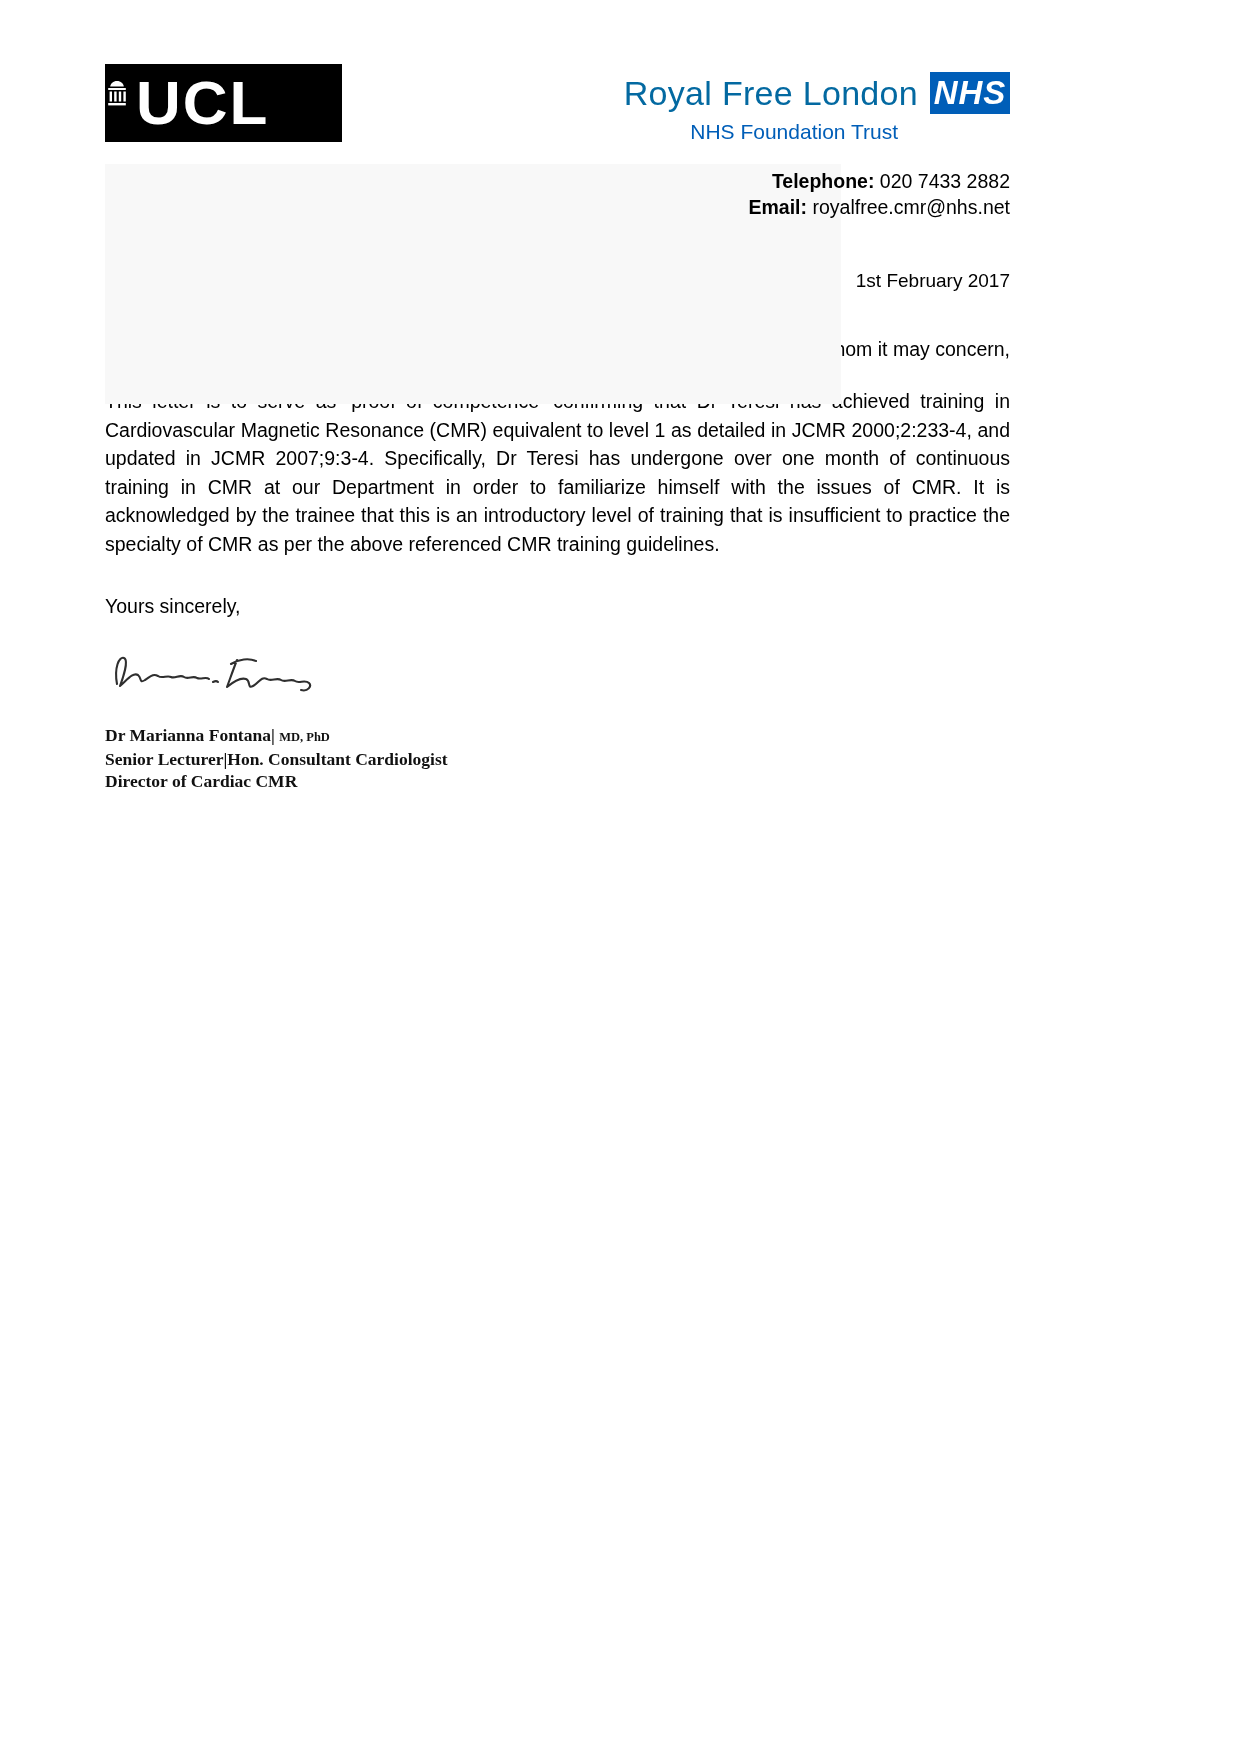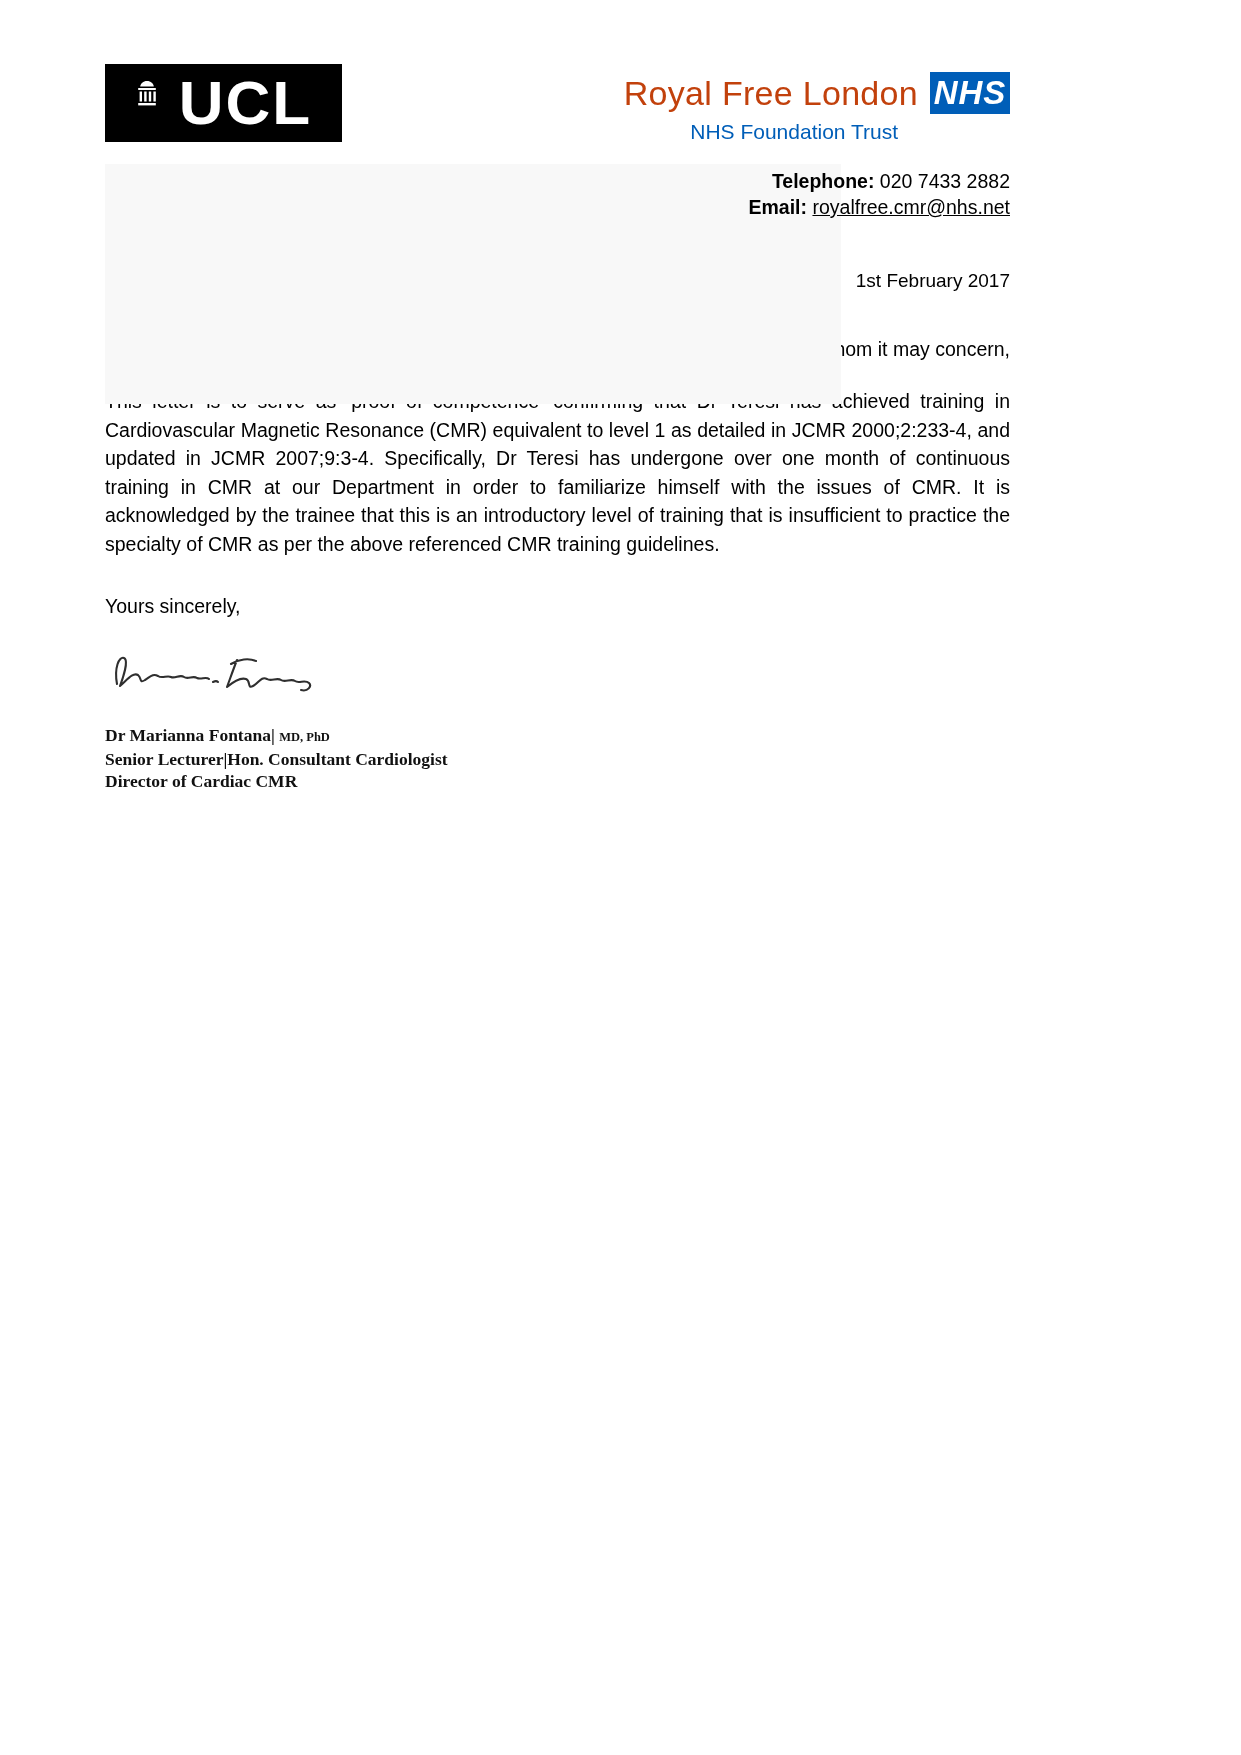--- a/index.html
+++ b/index.html
@@ -9,46 +9,46 @@
     position:relative;
     width:1241px; height:1755px;
     margin:0 auto; background:#fff; overflow:hidden;
   }
   .content { padding-left:105px; width:1010px; }
 
   
   .header-row { display:flex; justify-content:space-between; align-items:flex-start; padding-top:64px; }
   .ucl-logo {
     width:237px; height:78px; background:#000;
-    display:flex; align-items:center; justify-content:center; gap:20px;
+    display:flex; align-items:center; justify-content:flex-start; gap:7px;
   }
   .ucl-portico { width:24px; height:28px; margin-top:-18px; }
   .ucl-text {
     color:#fff; font-weight:bold; font-size:62px; line-height:1;
     letter-spacing:2px; font-family:"Liberation Sans", sans-serif;
   }
   .royal-block { text-align:right; padding-top:8px; }
   .royal-row { display:flex; align-items:center; justify-content:flex-end; gap:12px; }
-  .royal-name { font-size:34px; color:#c2410c; letter-spacing:0.3px; }
+  .royal-name { font-size:34px; color:#0369a1; letter-spacing:0.3px; }
   .nhs-box {
     width:80px; height:42px; background:#005EB8; color:#fff;
     display:flex; align-items:center; justify-content:center;
     font-style:italic; font-weight:bold; font-size:33px; letter-spacing:1px;
   }
   .trust-subtitle { color:#005EB8; font-size:21px; margin-top:6px; padding-right:112px; }
 
   
   .address-wrap { position:relative; margin-top:16px; }
   .scan-tint { position:absolute; left:0; top:-4px; width:736px; height:240px; background:#f8f8f8; }
   .address { position:relative; text-align:right; font-size:19.5px; line-height:24.5px; }
   .address sup { font-size:12px; vertical-align:super; }
 
   .contact { position:relative; margin-top:24px; text-align:right; font-size:19.5px; line-height:26px; }
   .contact .lbl { font-weight:bold; }
-  .email-link { color:#000; text-decoration:underline; }
+  .email-link { color:#000; }
 
   .date-line { text-align:right; margin-top:50px; font-size:19px; }
 
   .salutation { margin-top:46px; font-size:19.5px;text-align:right; }
 
   .subject { margin-top:28px; font-size:19.5px; line-height:27px; }
   .subject .lbl { font-weight:bold; }
   .subject-line2 { font-weight:bold; }
 
   .paragraph {

